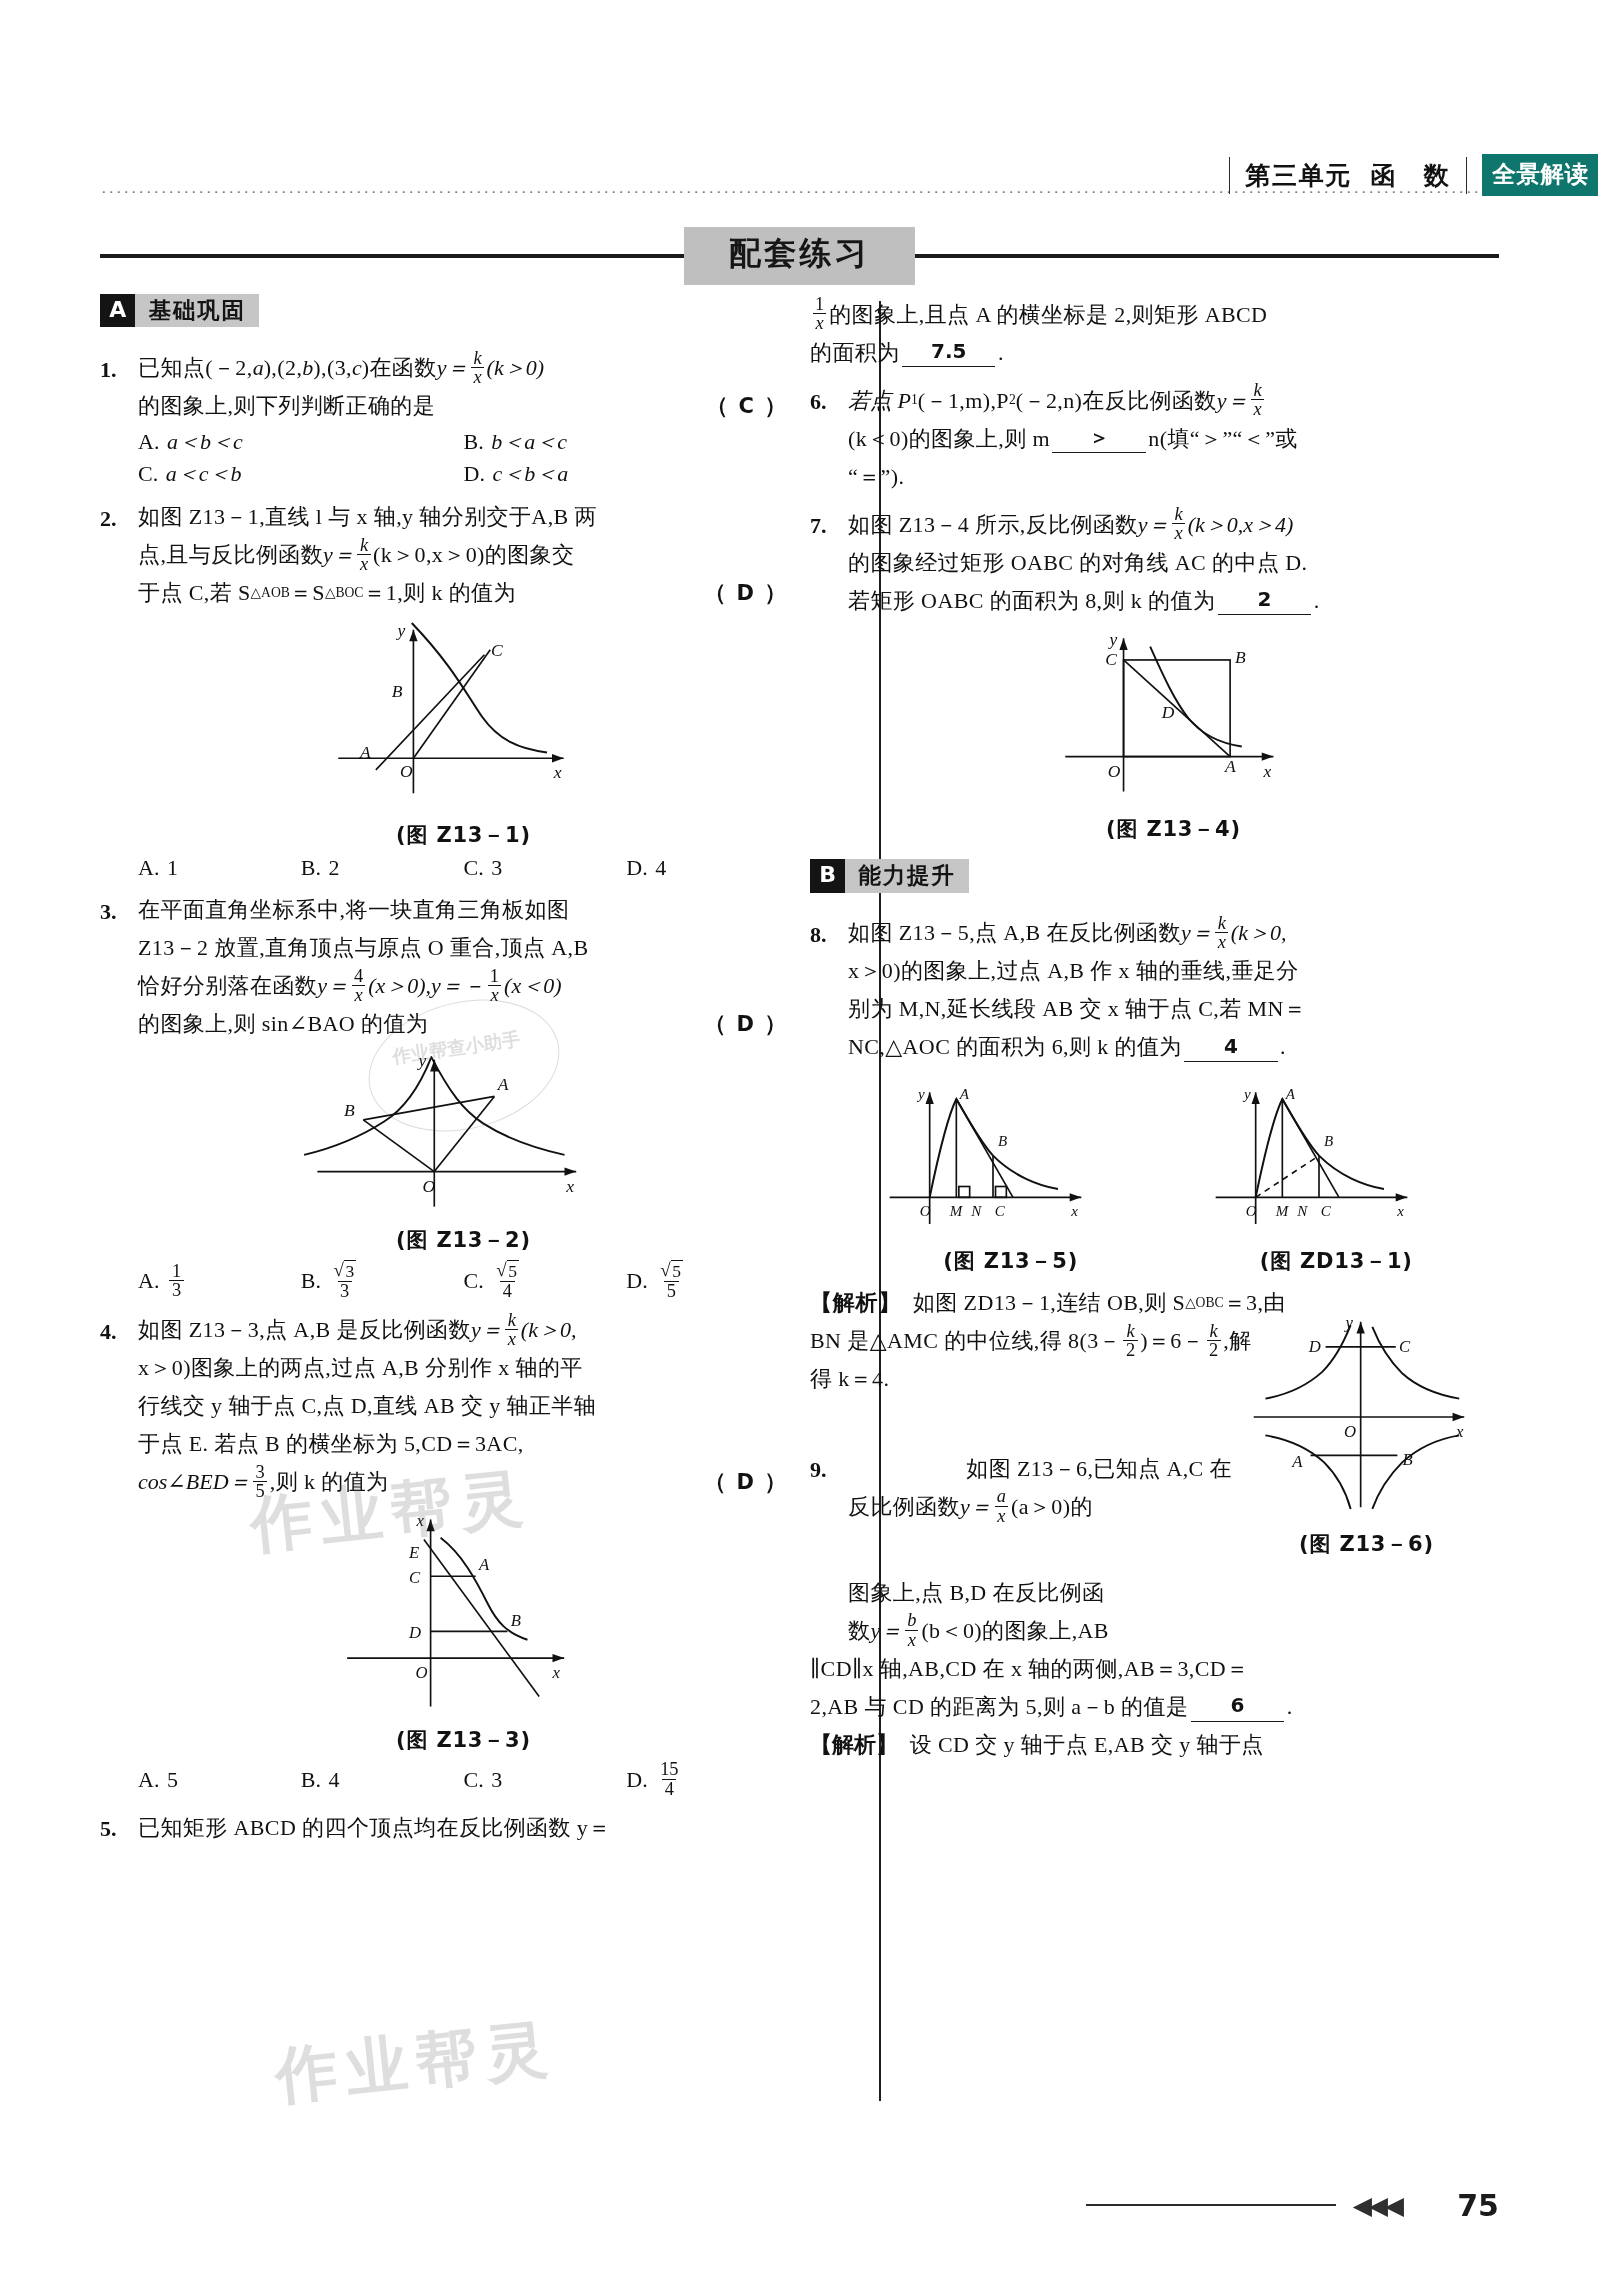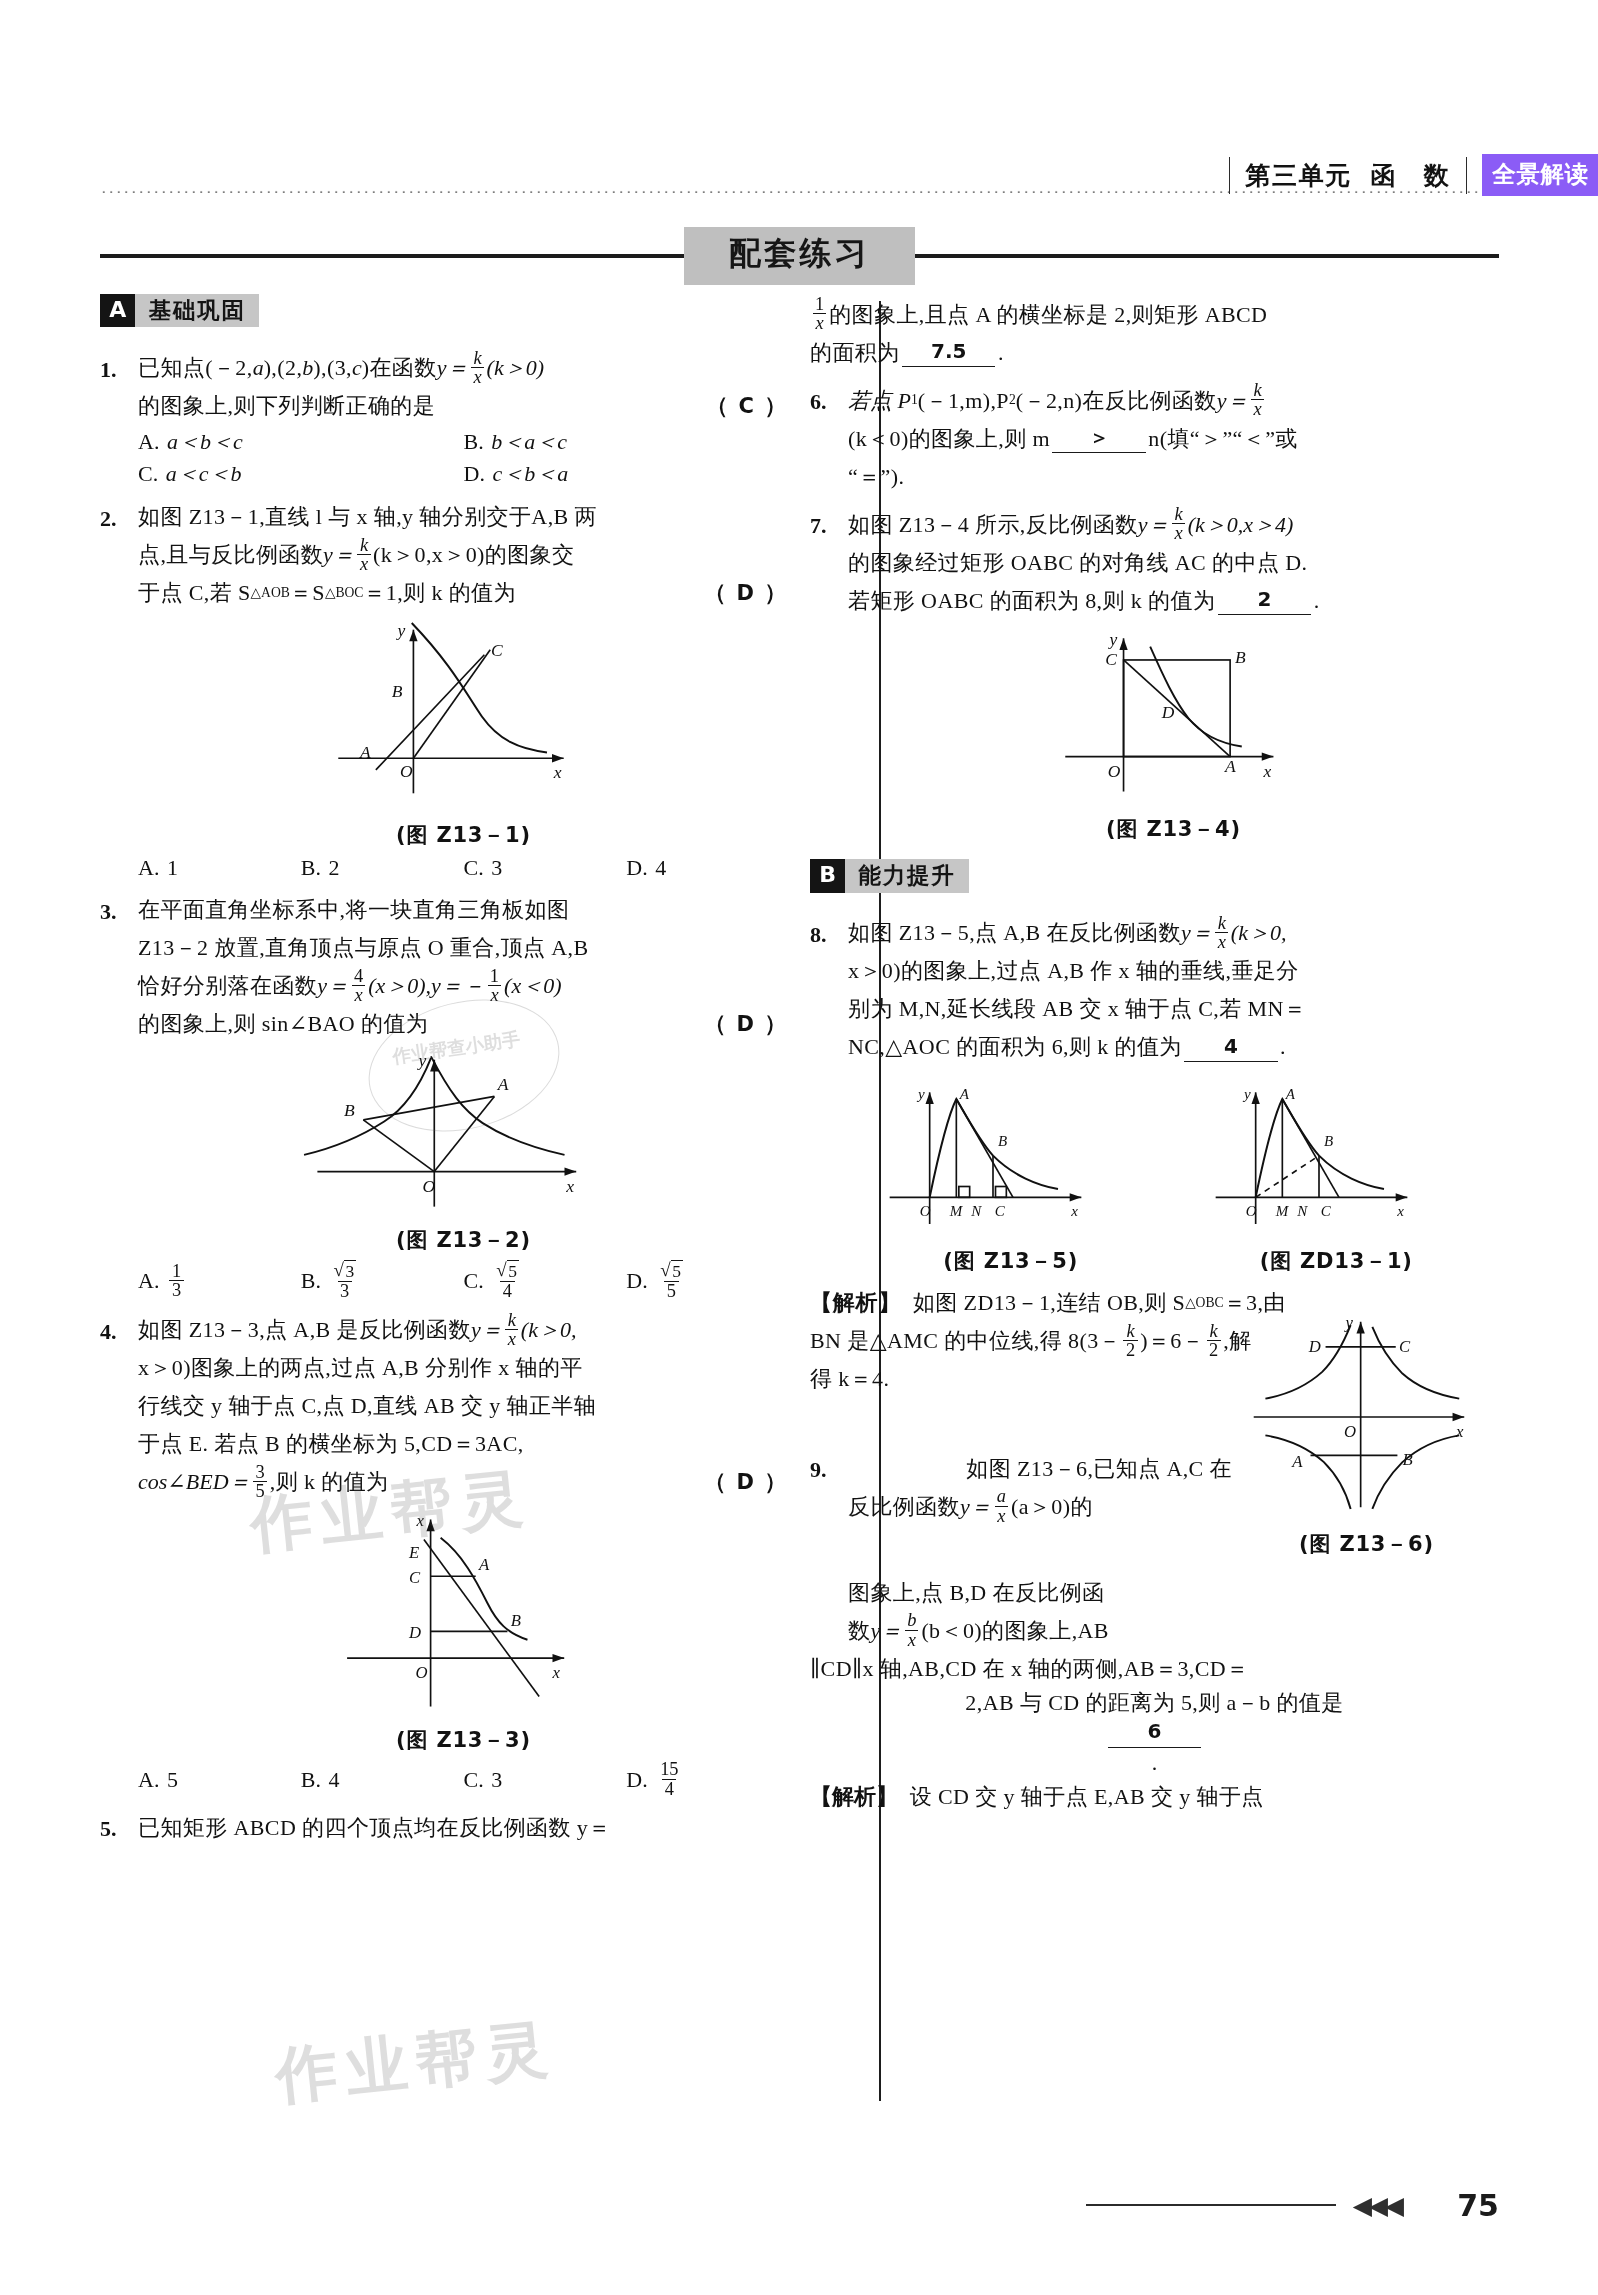--- a/index.html
+++ b/index.html
@@ -19,21 +19,21 @@
     display:flex;align-items:center;justify-content:flex-end;
     box-sizing:border-box;
   }
   .hdr-rule{width:1.7px;height:37px;background:#2b2b2b;margin:0 15px;}
   .hdr-title{
     font-family:"DejaVu Sans","Liberation Sans",sans-serif;
     font-size:25px;font-weight:700;letter-spacing:1.7px;white-space:nowrap;
   }
   .hdr-title .gap{display:inline-block;width:18.4px;}
   .hdr-badge{
-    background:#8b5cf6;color:#fff;padding:4.2px 10px 5.8px;
+    background:#0f766e;color:#fff;padding:4.2px 10px 5.8px;
     font-family:"DejaVu Sans","Liberation Sans",sans-serif;
     font-size:23.4px;font-weight:700;letter-spacing:0.8px;
   }
 
   
   .top-dotrule{
     position:absolute;left:100px;right:100px;top:190px;height:3.3px;
     background-image:radial-gradient(circle,#2b2b2b 0.8px,transparent 1px);
     background-size:7.5px 4.2px;background-repeat:repeat-x;
   }
@@ -755,21 +755,21 @@
             <span class="it">y＝</span>
             <span class="frac">
               <span class="num it">b</span>
               <span class="den it">x</span>
             </span>
             <span class="cn">(b＜0)的图象上,AB</span>
           </div>
           <div class="line" style="margin-left:-38px;">
               <span class="cn">∥CD∥x 轴,AB,CD 在 x 轴的两侧,AB＝3,CD＝</span>
             </div>
-          <div class="line" style="margin-left:-38px;flex-direction:column;">
+          <div class="line" style="margin-left:-38px;">
             <span class="cn">2,AB 与 CD 的距离为 5,则 a－b 的值是</span>
             <span class="blank">6</span>
             <span>.</span>
           </div>
           <div class="line" style="margin-left:-38px;">
             <span class="tag" style="font-weight:700;margin-right:11.7px;">【解析】</span>
             <span class="cn">设 CD 交 y 轴于点 E,AB 交 y 轴于点</span>
           </div>
         </div>
       </div>

